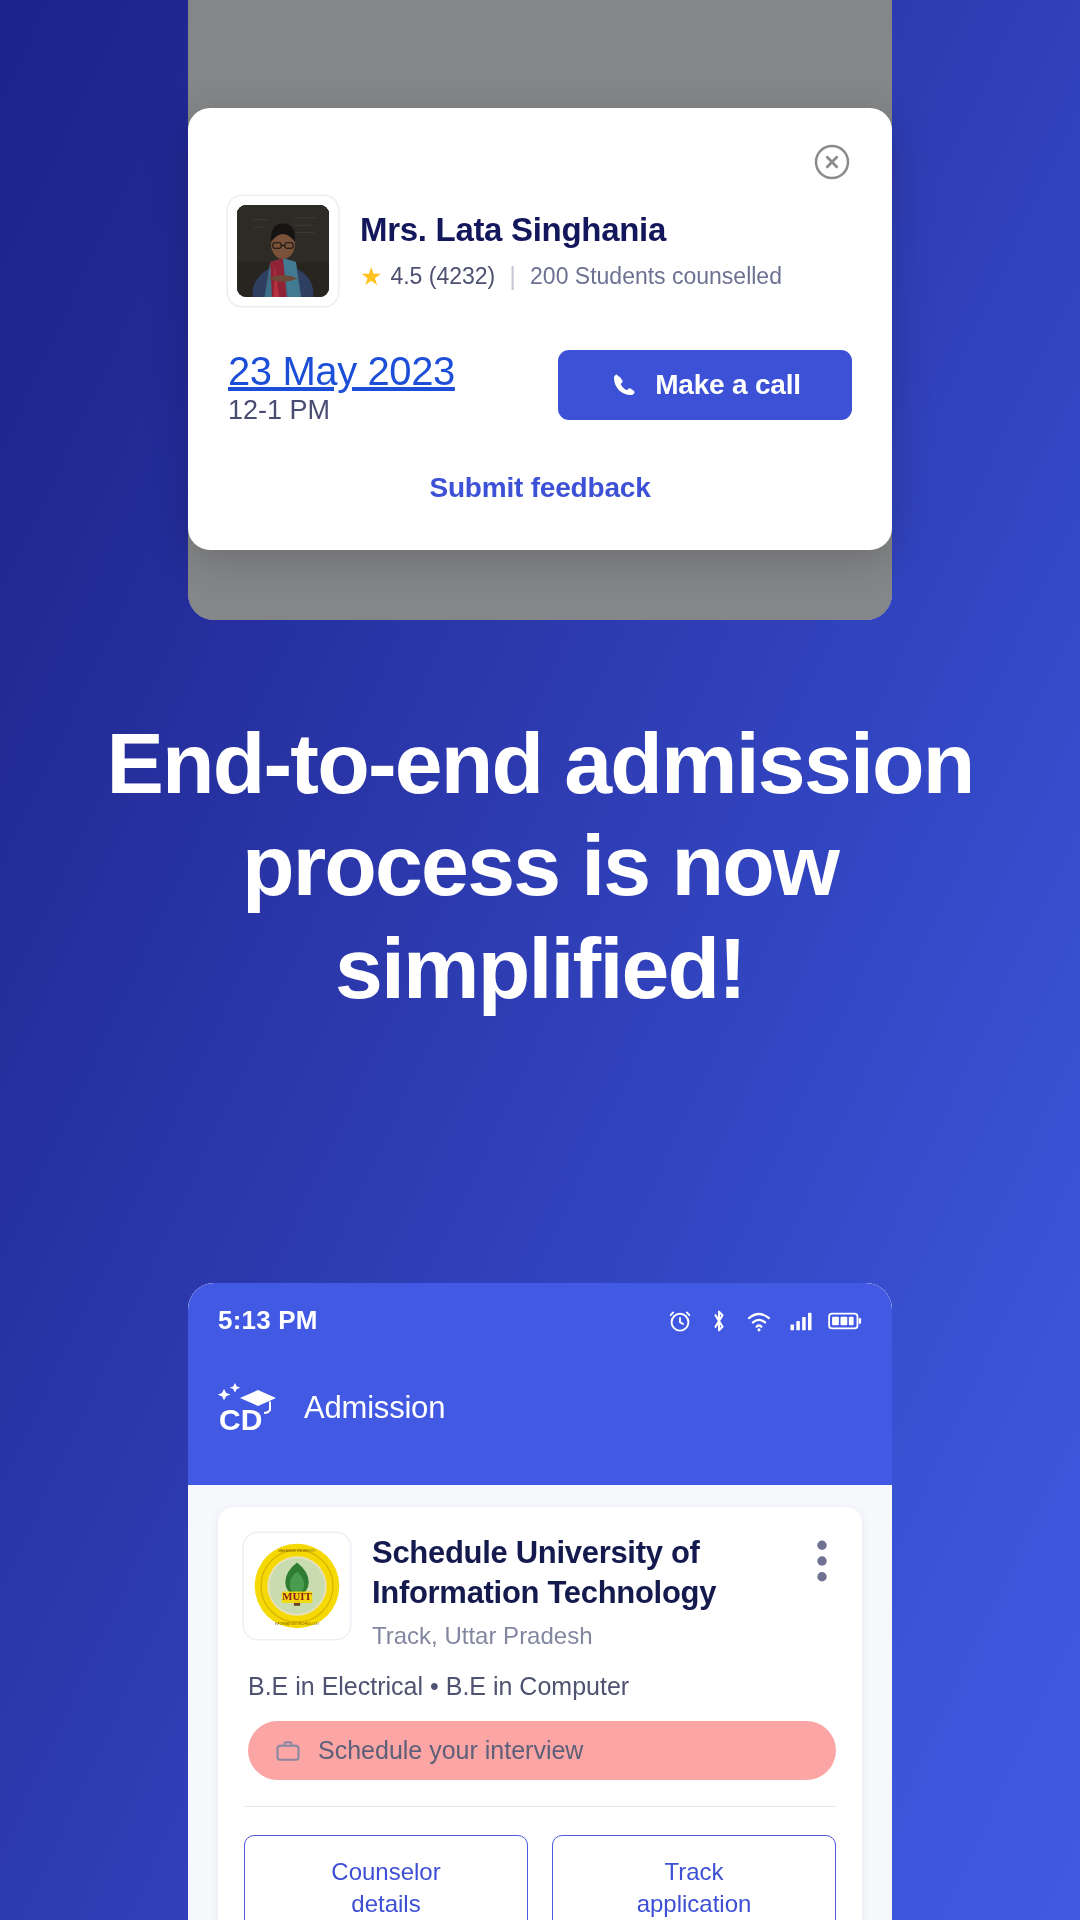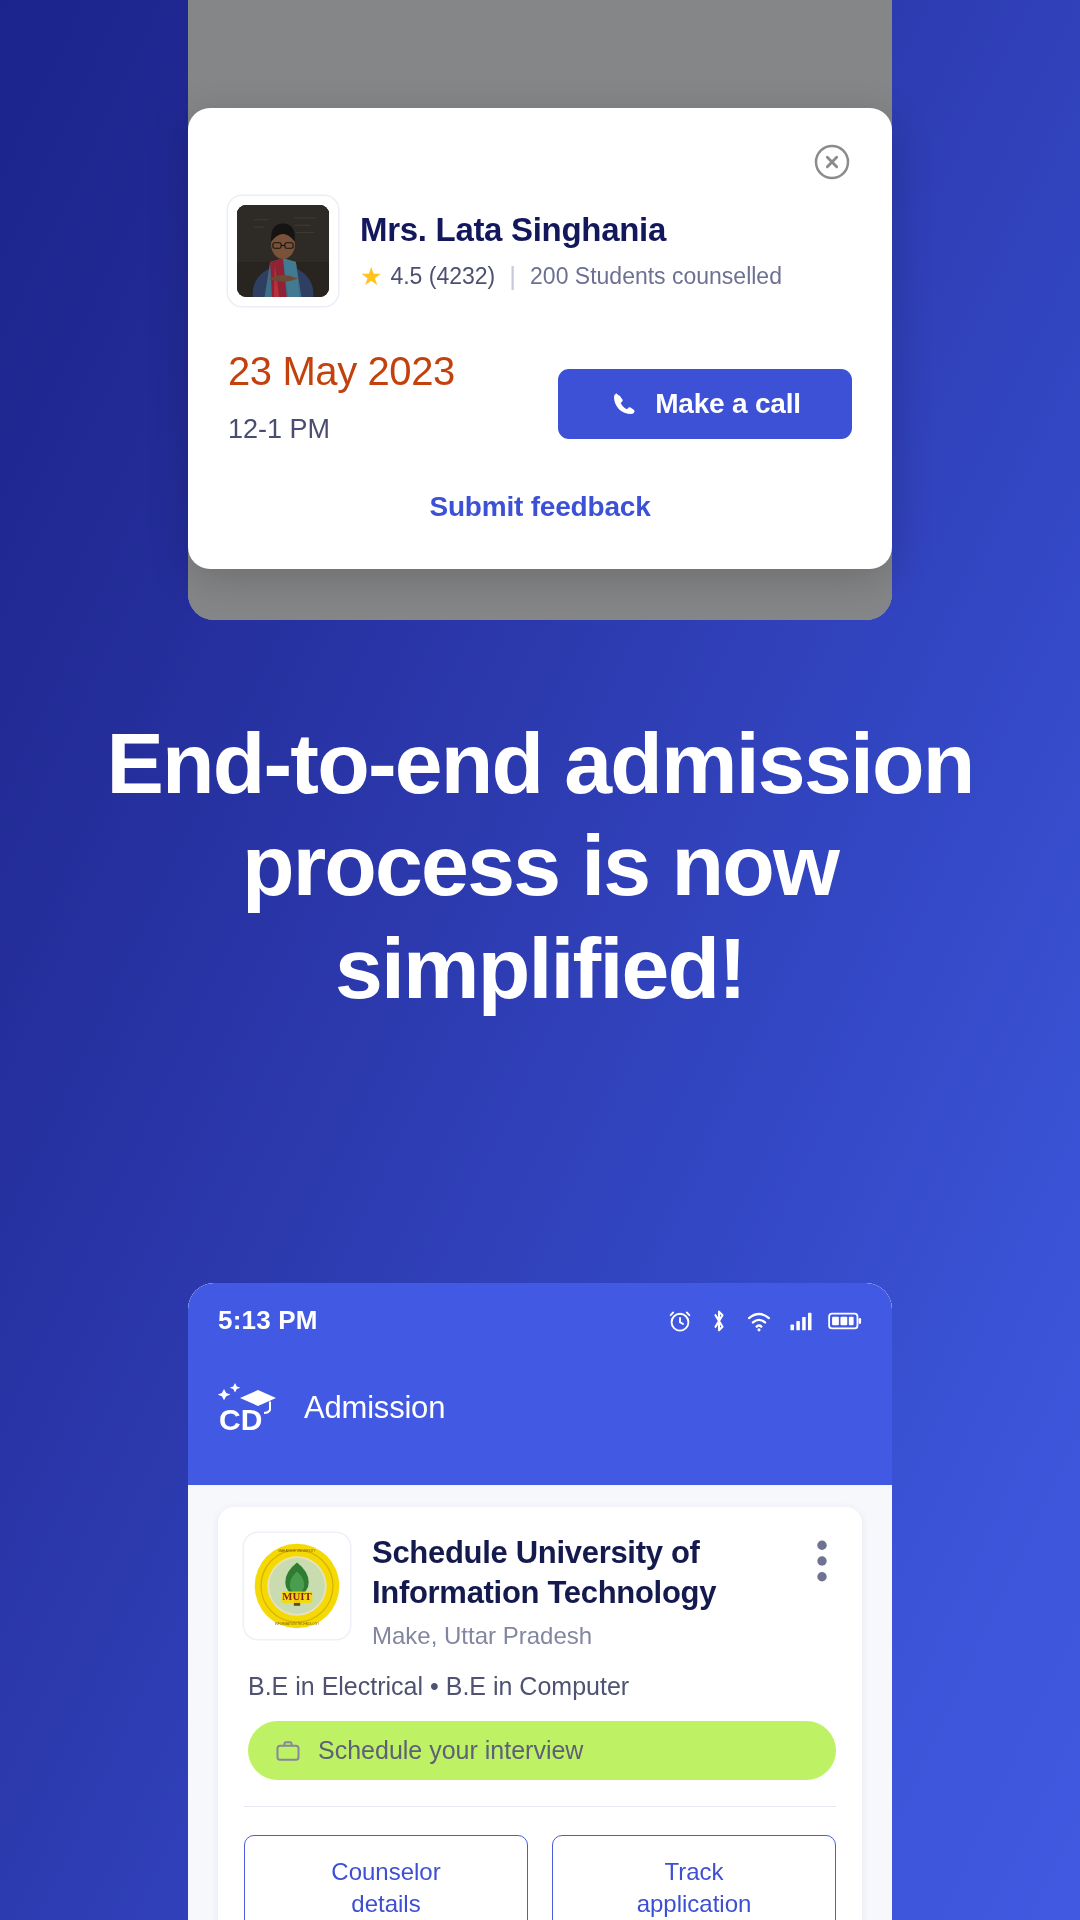--- a/index.html
+++ b/index.html
@@ -142,28 +142,29 @@
   }
   .sched-row {
     display: flex;
     align-items: flex-end;
     justify-content: space-between;
     gap: 24px;
     margin-bottom: 46px;
   }
   .sched-date {
     font-size: 40px;
-    color: #c2410c;
+    color: #1d4ed8;
     letter-spacing: -0.4px;
     line-height: 1.18;
+    text-decoration: underline;
   }
   .sched-time {
     font-size: 27px;
     color: #4a4c72;
-    margin-top: 19px;
+    margin-top: 0;
   }
   .call-btn {
     display: flex;
     align-items: center;
     justify-content: center;
     gap: 16px;
     background: #3d51d6;
     color: #ffffff;
     border: none;
     border-radius: 11px;
@@ -290,21 +291,21 @@
   .uni-courses {
     font-size: 25px;
     color: #4f5270;
     margin-top: 22px;
     margin-left: 4px;
   }
   .sched-pill {
     display: flex;
     align-items: flex-end;
     gap: 16px;
-    background: #bef264;
+    background: #fca5a5;
     border-radius: 999px;
     padding: 15px 26px;
     margin-top: 20px;
     margin-left: 4px;
     cursor: pointer;
   }
   .sched-pill-text {
     font-size: 25px;
     color: #5d6078;
   }
@@ -466,21 +467,21 @@
             <rect x="33" y="56" width="34" height="13" rx="2" fill="#f5d905" opacity="0.92"></rect>
             <text x="50" y="66" font-family="Liberation Serif, serif" font-size="12" font-weight="bold" fill="#8b1a1a" text-anchor="middle">MUIT</text>
             <g fill="#7a5c00" font-family="Liberation Sans, sans-serif" font-size="3.5" text-anchor="middle">
               <text x="50" y="12">MAHARISHI UNIVERSITY</text>
               <text x="50" y="93">INFORMATION TECHNOLOGY</text>
             </g>
           </svg>
         </div>
         <div class="uni-text">
           <div class="uni-name">Schedule University of Information Technology</div>
-          <div class="uni-city">Make, Uttar Pradesh</div>
+          <div class="uni-city">Track, Uttar Pradesh</div>
         </div>
         <svg class="kebab-icon" viewBox="0 0 8 28">
           <circle cx="4" cy="4" r="3" fill="#6f7290"></circle>
           <circle cx="4" cy="14" r="3" fill="#6f7290"></circle>
           <circle cx="4" cy="24" r="3" fill="#6f7290"></circle>
         </svg>
       </div>
 
       <div class="uni-courses">B.E in Electrical • B.E in Computer</div>
 

